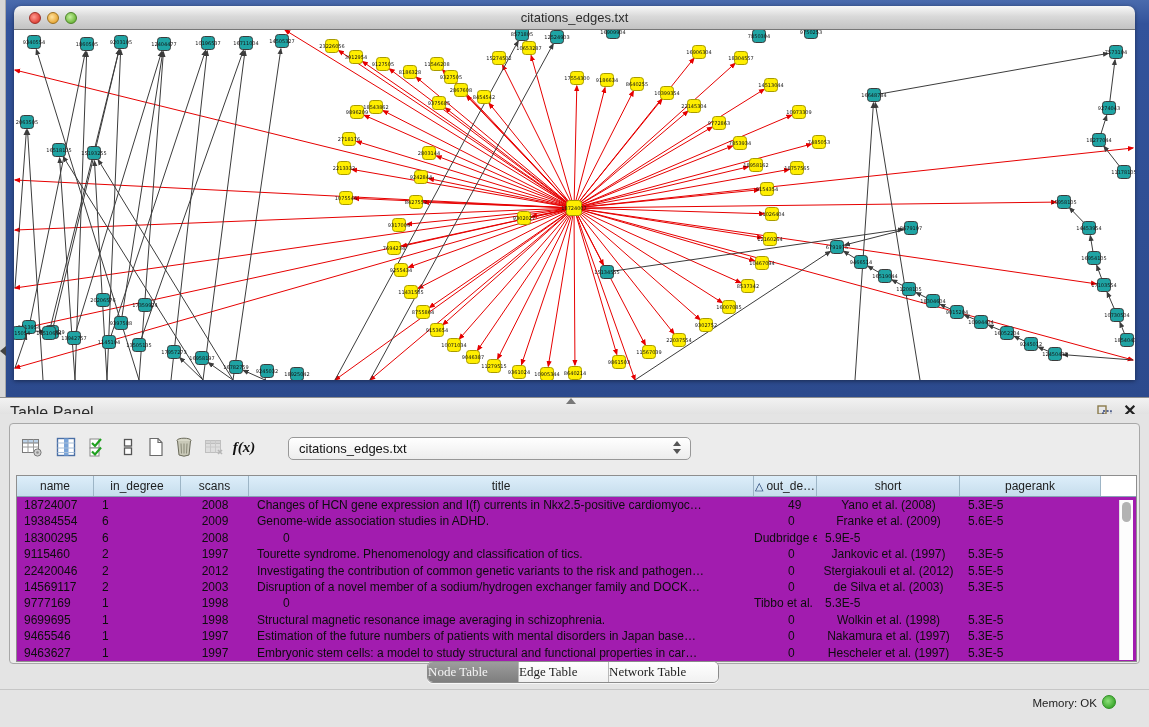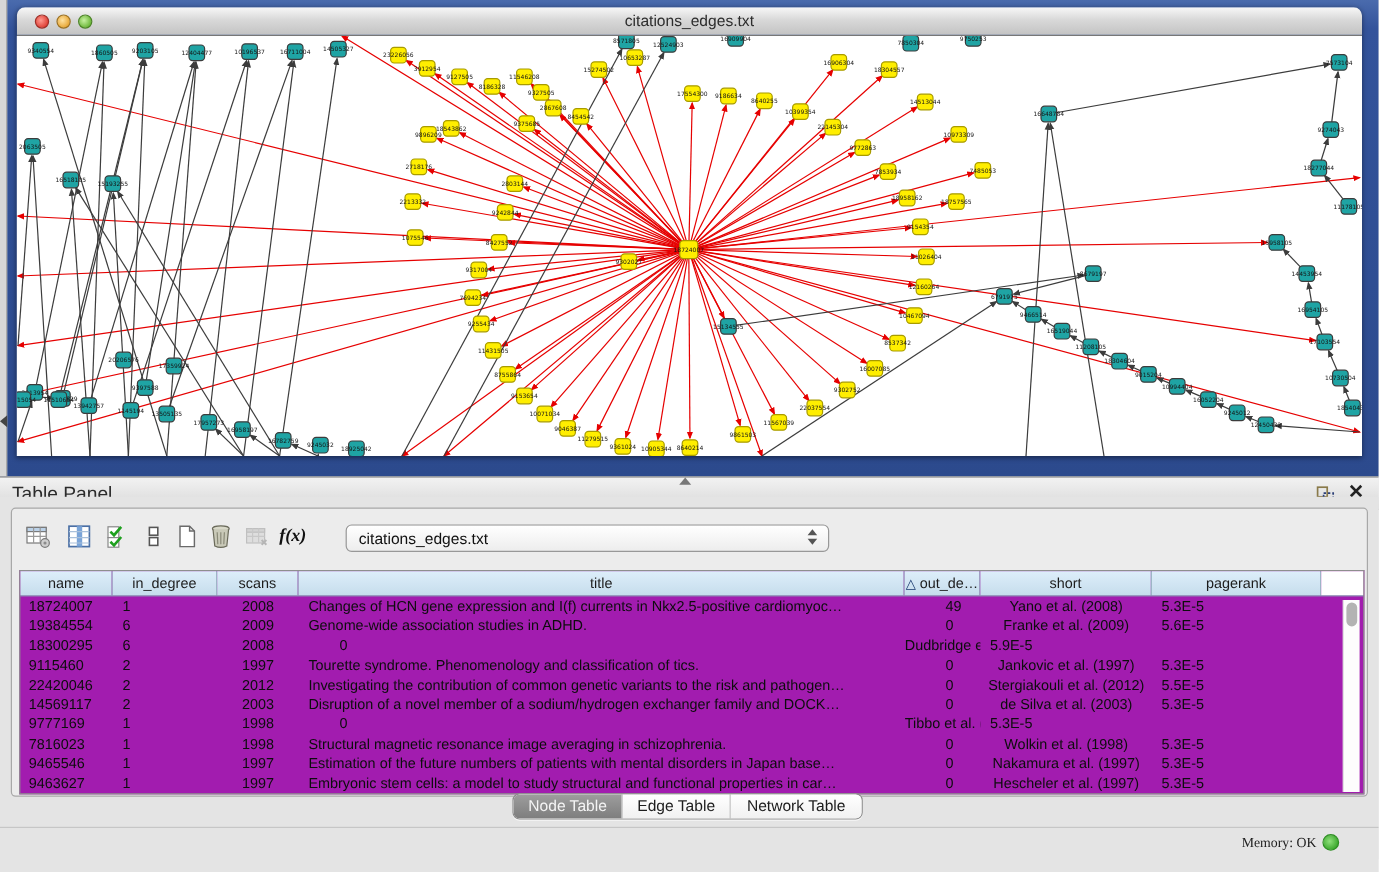--- a/index.html
+++ b/index.html
@@ -82,28 +82,28 @@
   .c6 { padding-left:8px; }
   .vscroll { position:absolute; right:3px; top:24px; width:14px; height:160px;
              background:#fdfdfd; border-left:1px solid #e2e2e2; }
   .vthumb { position:absolute; left:2px; top:2px; width:9px; height:20px;
             background:#b3b3b3; border-radius:6px; }
 
   
   .tabs { position:absolute; left:427px; top:247px; height:22px; display:flex;
           border:1px solid #8b8b8b; border-radius:6px; overflow:hidden; background:#fff;
           box-shadow:0 1px 0 rgba(255,255,255,.7); }
-  .tab { font-size:13px; color:#1d1d1d; text-align:center; line-height:20px;
-         border-right:1px solid #b9b9b9; background:linear-gradient(180deg,#ffffff,#f1f1f1); }
+  .tab { font-size:13px; color:#1d1d1d; line-height:20px;
+         border-right:1px solid #b9b9b9; background:linear-gradient(180deg,#ffffff,#f1f1f1);font-family:Liberation Serif, serif; }
   .tab:last-child { border-right:none; }
   .tab.sel { background:linear-gradient(180deg,#9d9d9d,#7e7e7e); color:#f4f4f4; }
 
   
   .statusbar { position:absolute; left:0; top:275px; width:1149px; height:27px;
-               border-top:1px solid #c6c6c6;font-family:Liberation Serif, serif; }
+               border-top:1px solid #c6c6c6; }
   .mem-label { position:absolute; right:52px; top:7px; font-size:11.5px; color:#1d1d1d; }
   .mem-dot { position:absolute; right:33px; top:5px; width:14px; height:14px; border-radius:50%;
              background:radial-gradient(circle at 5px 5px,#8ee07a,#3aa72c 75%);
              border:1px solid #2f8f24; }
 </style>
 </head>
 <body>
 
 <div class="page">
 
@@ -633,21 +633,21 @@
             <div class="trow">
               <div class="c0">9777169</div>
               <div class="c1">1</div>
               <div class="c2">1998</div>
               <div class="c4">0</div>
               <div class="c5">Tibbo et al. (1998)</div>
               <div class="c6">5.3E-5</div>
               <div class="c7"></div>
             </div>
             <div class="trow">
-              <div class="c0">7816023</div>
+              <div class="c0">9699695</div>
               <div class="c1">1</div>
               <div class="c2">1998</div>
               <div class="c3">Structural magnetic resonance image averaging in schizophrenia.</div>
               <div class="c4">0</div>
               <div class="c5">Wolkin et al. (1998)</div>
               <div class="c6">5.3E-5</div>
               <div class="c7"></div>
             </div>
             <div class="trow">
               <div class="c0">9465546</div>

